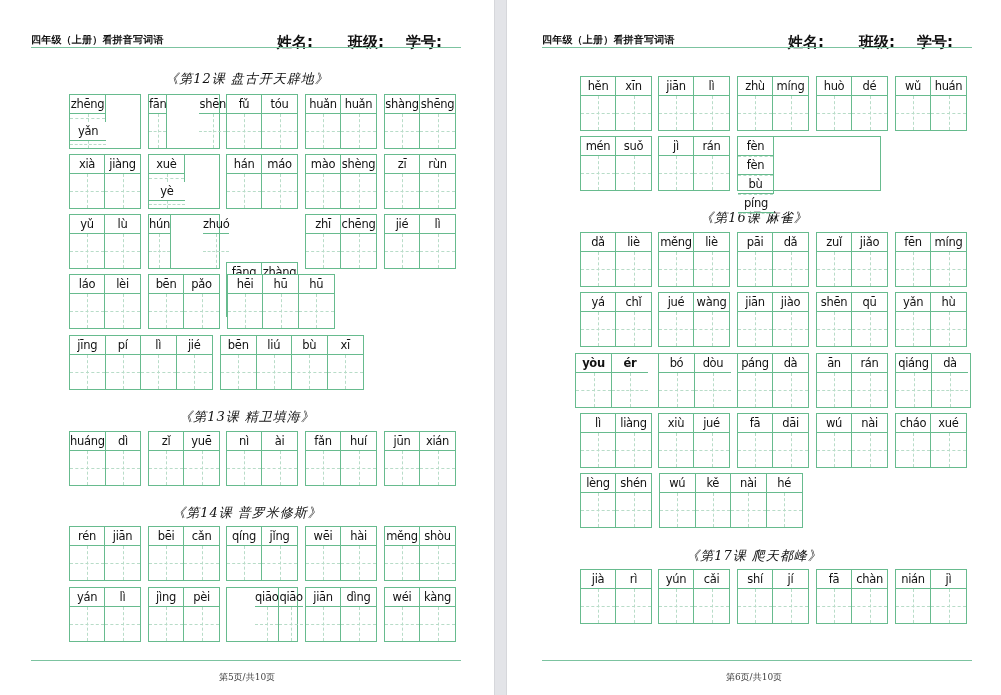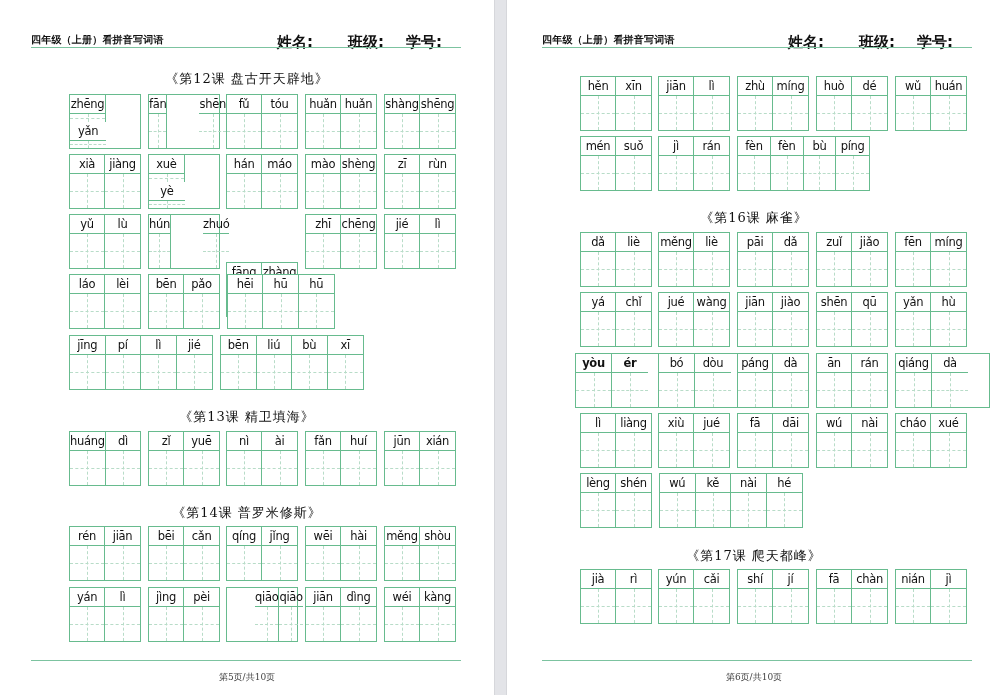--- a/index.html
+++ b/index.html
@@ -8,21 +8,21 @@
   .page { position:absolute; top:0; height:695px; background:#fff; }
   .page.left { left:0; width:494px; }
   .page.right { left:507px; width:494px; }
   .gutter { position:absolute; left:494px; top:0; width:13px; height:695px; background:#e3e4e8;
             border-left:1px solid #d6d7db; border-right:1px solid #d6d7db; box-sizing:border-box; }
   .hdr-title { position:absolute; top:33px; font-size:10px; font-weight:bold; letter-spacing:0.2px; }
   .hdr-field { position:absolute; top:33px; font-size:15px; font-weight:bold; }
   .hdr-line { position:absolute; top:47px; height:1px; background:#7cc3a0; }
   .foot-line { position:absolute; top:660px; height:1px; background:#7cc3a0; }
   .foot-text { position:absolute; top:671px; font-size:9px; color:#444; font-family:"DejaVu Serif", serif; width:100%; text-align:center; left:0; }
-  .lesson-title { position:absolute; font-family:"DejaVu Serif", serif; font-size:13px; width:494px; left:0; text-align:center; letter-spacing:1px; }
+  .lesson-title { position:absolute; font-family:"DejaVu Serif", serif; font-size:13px; width:494px; left:0; text-align:center; letter-spacing:1px;font-style:italic; }
   .grp { position:absolute; height:55px; border:1px solid #67bb8e; box-sizing:border-box; display:flex; background:#fff; }
   .cell { width:36px; height:100%; position:relative; border-right:1px solid #67bb8e; box-sizing:border-box; }
   .cell:last-child { border-right:none; }
   .py { height:19px; border-bottom:1px solid #67bb8e; box-sizing:border-box; font-size:11.5px; text-align:center;
         line-height:18px; white-space:nowrap; letter-spacing:-0.3px; color:#111; }
   .hz { position:absolute; left:0; right:0; top:19px; bottom:0; }
   .hz::before { content:""; position:absolute; left:50%; top:0; bottom:0; border-left:1px dashed #b8dcc8; }
   .hz::after { content:""; position:absolute; top:50%; left:0; right:0; border-top:1px dashed #b8dcc8; }
 </style>
 </head>
@@ -492,21 +492,21 @@
       <div class="grp" style="left: 151px; top: 136px; width: 72px;">
         <div class="cell">
           <div class="py">jì</div>
           <div class="hz"></div>
         </div>
         <div class="cell">
           <div class="py">rán</div>
           <div class="hz"></div>
         </div>
       </div>
-      <div class="grp" style="left: 230px; top: 136px; width: 133px;">
+      <div class="grp" style="left: 230px; top: 136px; width: 144px; flex-direction: column;">
         <div class="cell">
           <div class="py">fèn</div>
           <div class="hz"></div>
         </div>
         <div class="cell">
           <div class="py">fèn</div>
           <div class="hz"></div>
         </div>
         <div class="cell">
           <div class="py">bù</div>
@@ -650,21 +650,21 @@
       <div class="grp" style="left: 309px; top: 353px; width: 72px;">
         <div class="cell">
           <div class="py">ān</div>
           <div class="hz"></div>
         </div>
         <div class="cell">
           <div class="py">rán</div>
           <div class="hz"></div>
         </div>
       </div>
-      <div class="grp" style="left: 388px; top: 353px; width: 95px;">
+      <div class="grp" style="left: 388px; top: 353px; width: 76px;">
         <div class="cell">
           <div class="py">qiáng</div>
           <div class="hz"></div>
         </div>
         <div class="cell">
           <div class="py">dà</div>
           <div class="hz"></div>
         </div>
       </div>
       <div class="grp" style="left: 73px; top: 413px; width: 72px;">

